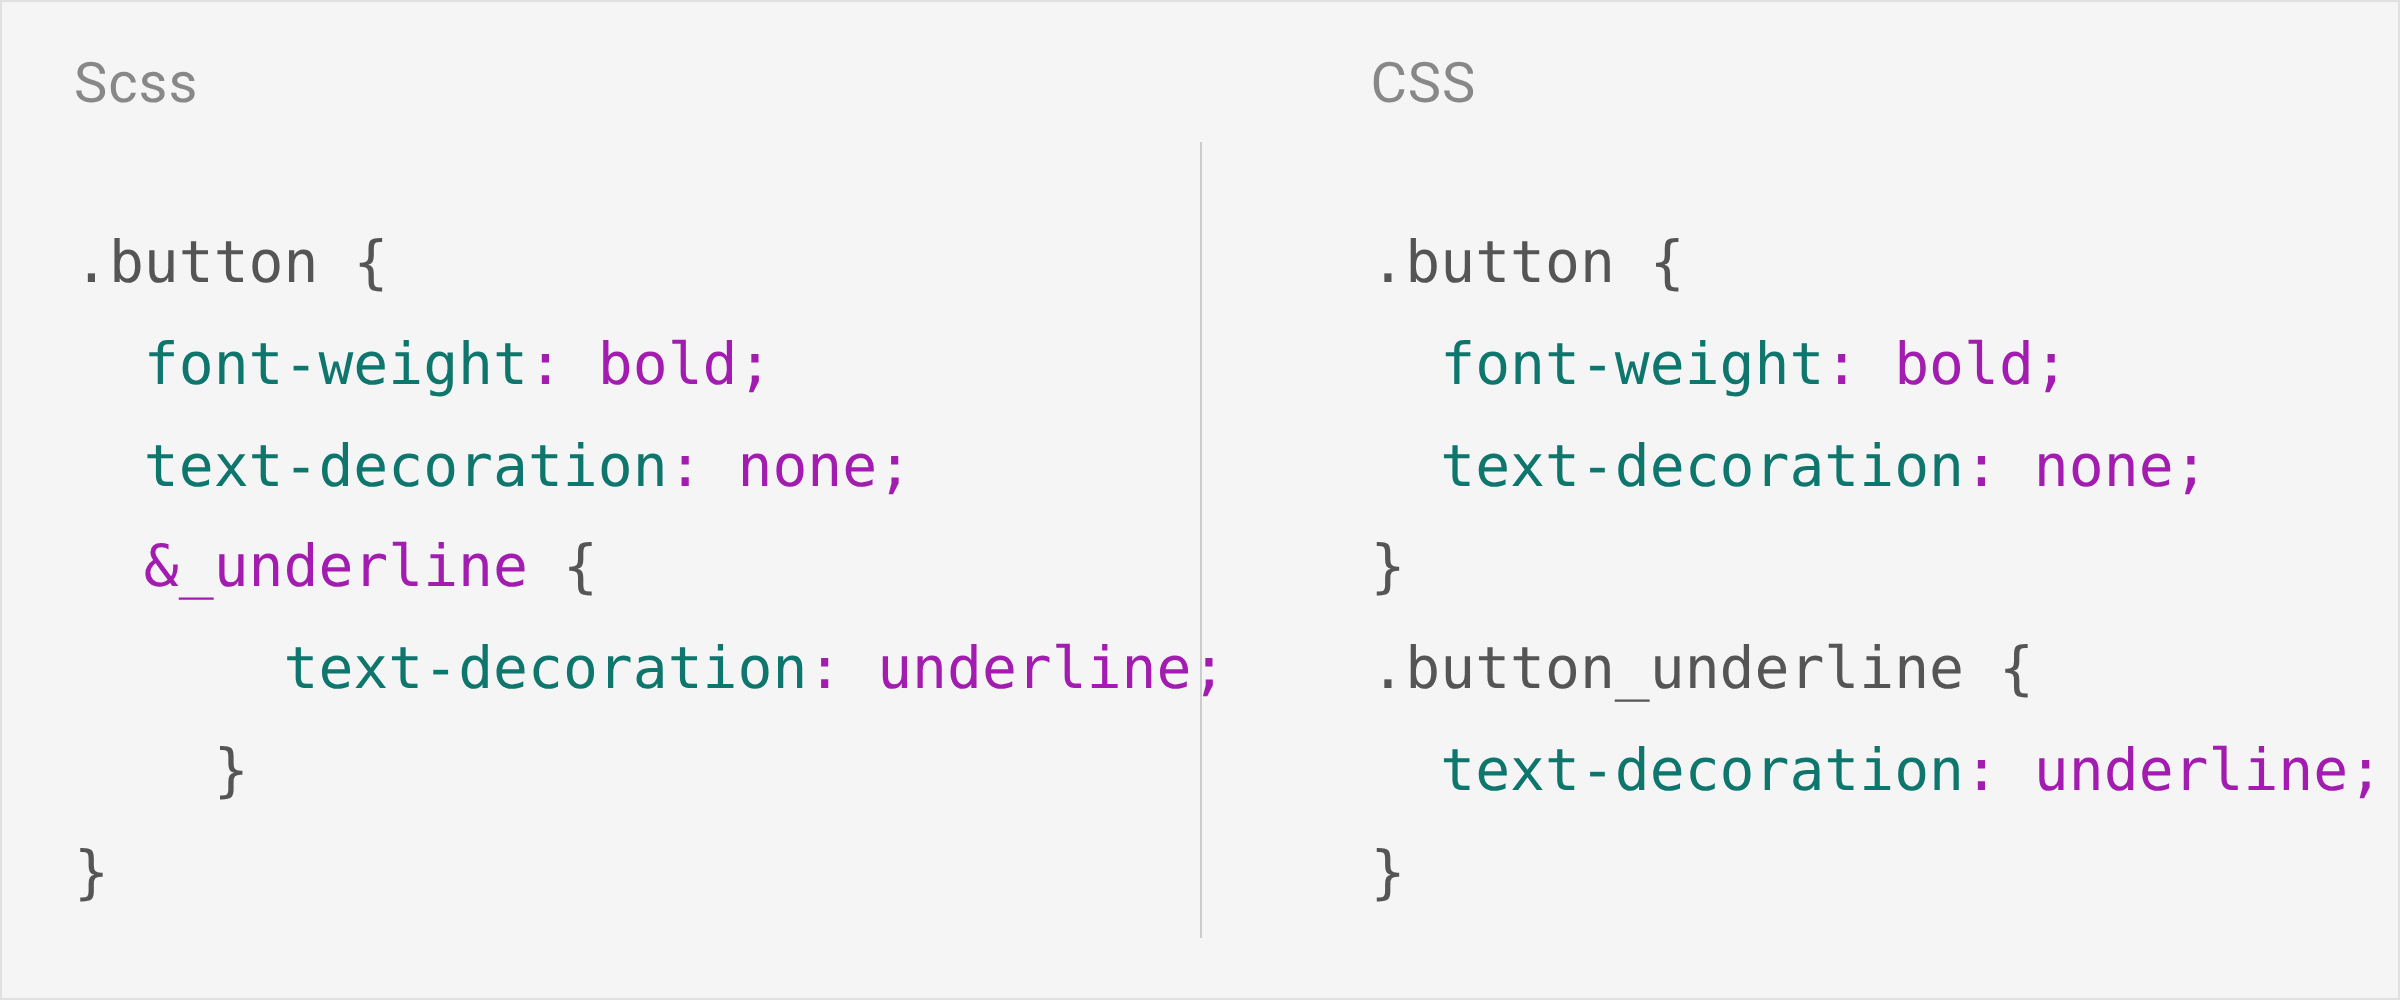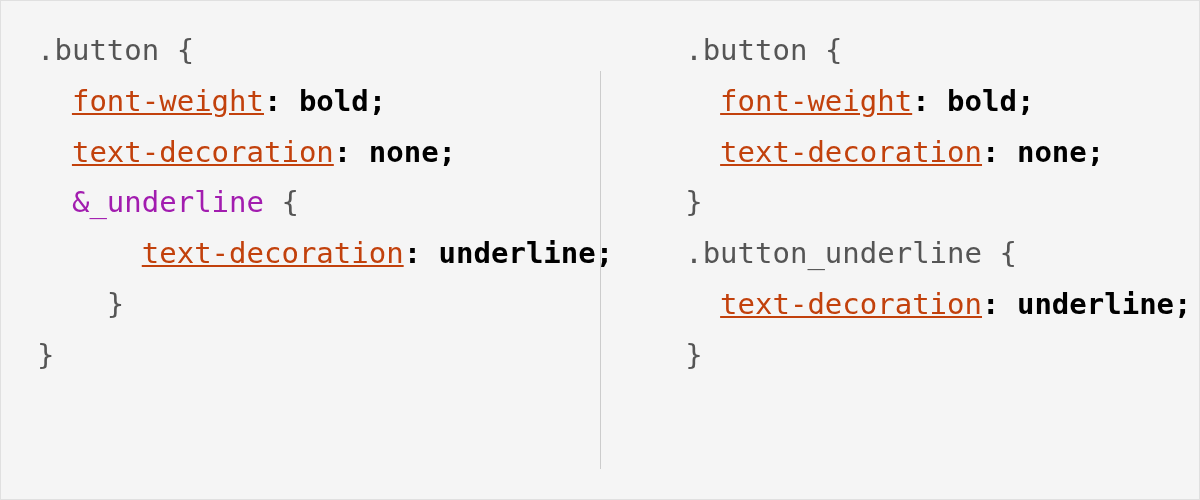--- a/index.html
+++ b/index.html
@@ -39,29 +39,31 @@
       letter-spacing: 0.5px;
     }
     .code {
       font-family: "SF Mono", Menlo, Monaco, Consolas, monospace;
       font-size: 29px;
       line-height: 1.75;
       white-space: pre;
       color: #555;
     }
     .tok-selector { color: #555; }
-    .tok-prop { color: #c2410c; text-decoration: underline; }
-    .tok-value { color: #000000; font-weight: bold; }
+    .tok-prop { color: #0f766e; }
+    .tok-value { color: #a21caf; }
     .tok-punc { color: #555; }
     .tok-amp { color: #a21caf; }
   </style>
 </head>
 <body>
 
 <div class="pane pane-left">
+  <div class="pane-title">Scss</div>
   <div class="code"><div><span class="tok-selector">.button </span><span class="tok-punc">{</span></div><div><span>  </span><span class="tok-prop">font-weight</span><span class="tok-value">: bold;</span></div><div><span>  </span><span class="tok-prop">text-decoration</span><span class="tok-value">: none;</span></div><div><span class="tok-amp">  &amp;_underline </span><span class="tok-punc">{</span></div><div><span>      </span><span class="tok-prop">text-decoration</span><span class="tok-value">: underline;</span></div><div><span class="tok-punc">    }</span></div><div><span class="tok-punc">}</span></div></div>
 </div>
 
 <div class="divider"></div>
 
 <div class="pane pane-right">
+  <div class="pane-title">CSS</div>
   <div class="code"><div><span class="tok-selector">.button </span><span class="tok-punc">{</span></div><div><span>  </span><span class="tok-prop">font-weight</span><span class="tok-value">: bold;</span></div><div><span>  </span><span class="tok-prop">text-decoration</span><span class="tok-value">: none;</span></div><div><span class="tok-punc">}</span></div><div><span class="tok-selector">.button_underline </span><span class="tok-punc">{</span></div><div><span>  </span><span class="tok-prop">text-decoration</span><span class="tok-value">: underline;</span></div><div><span class="tok-punc">}</span></div></div>
 </div>
 
 </body></html>

